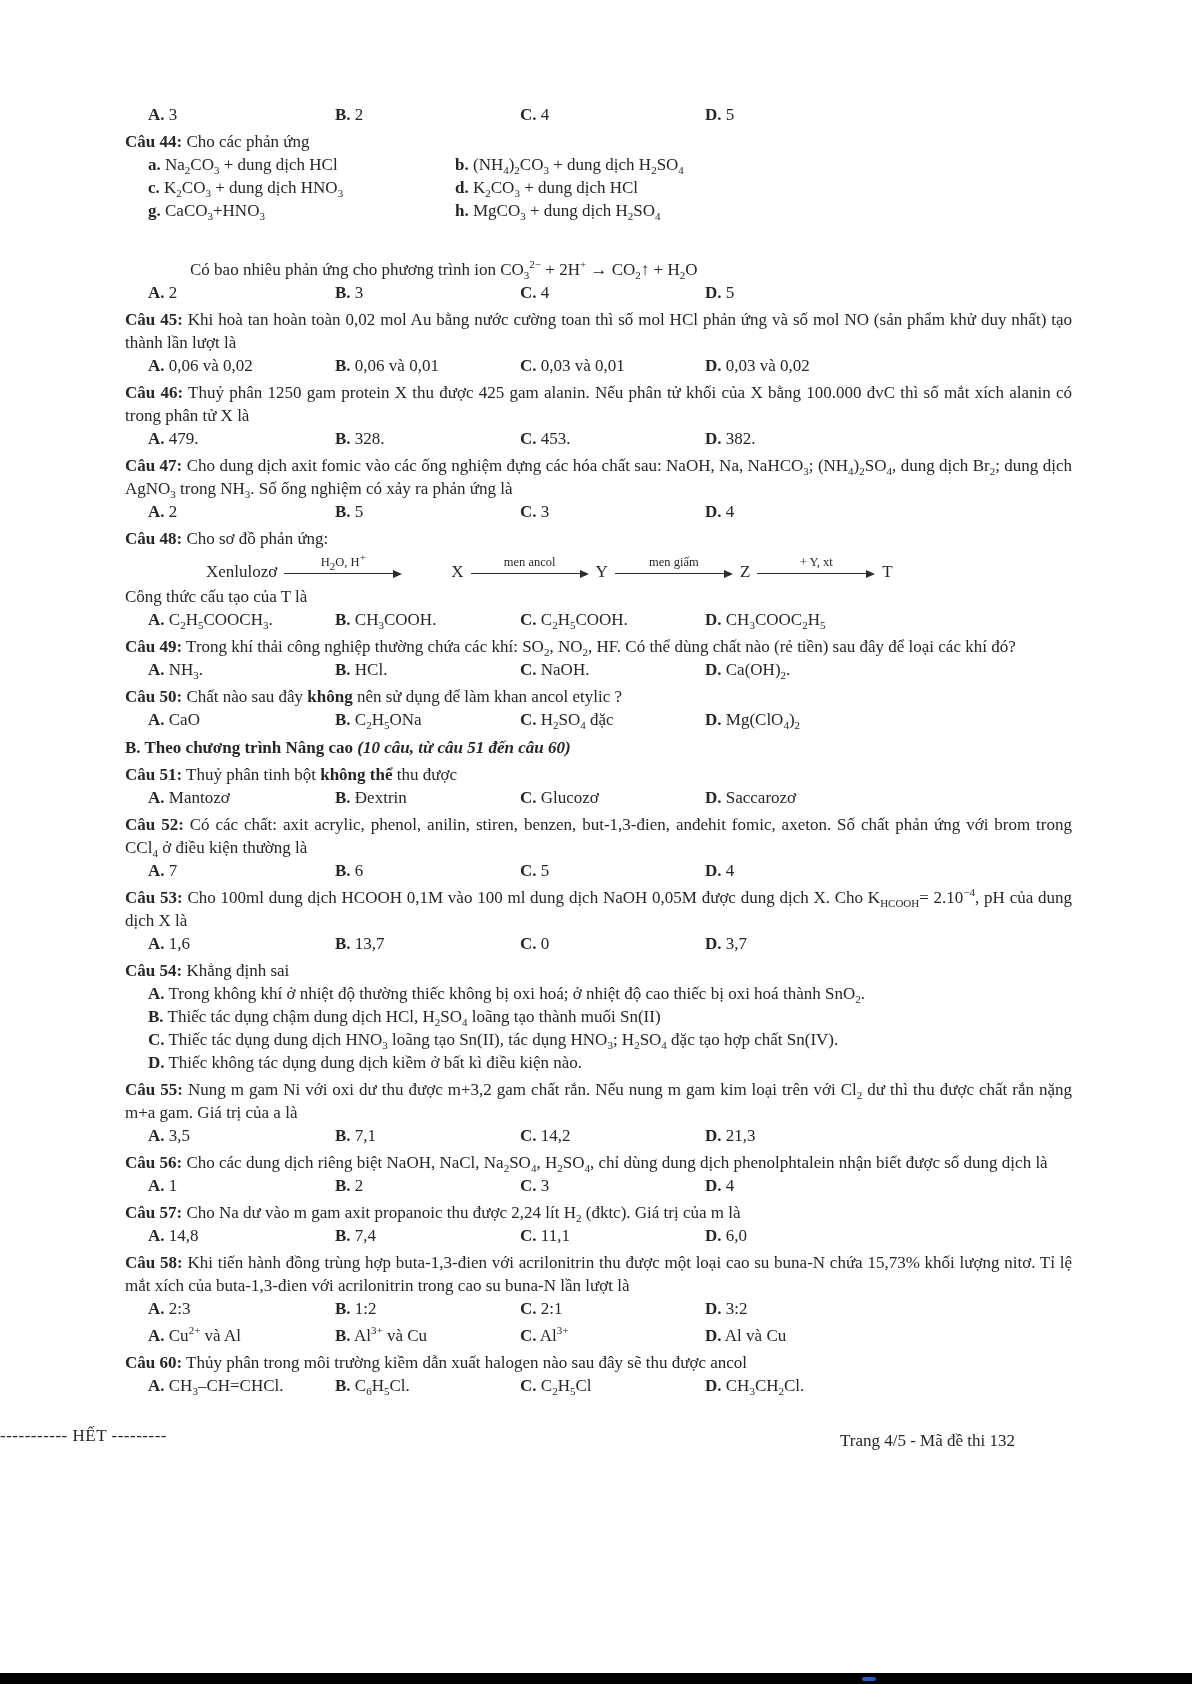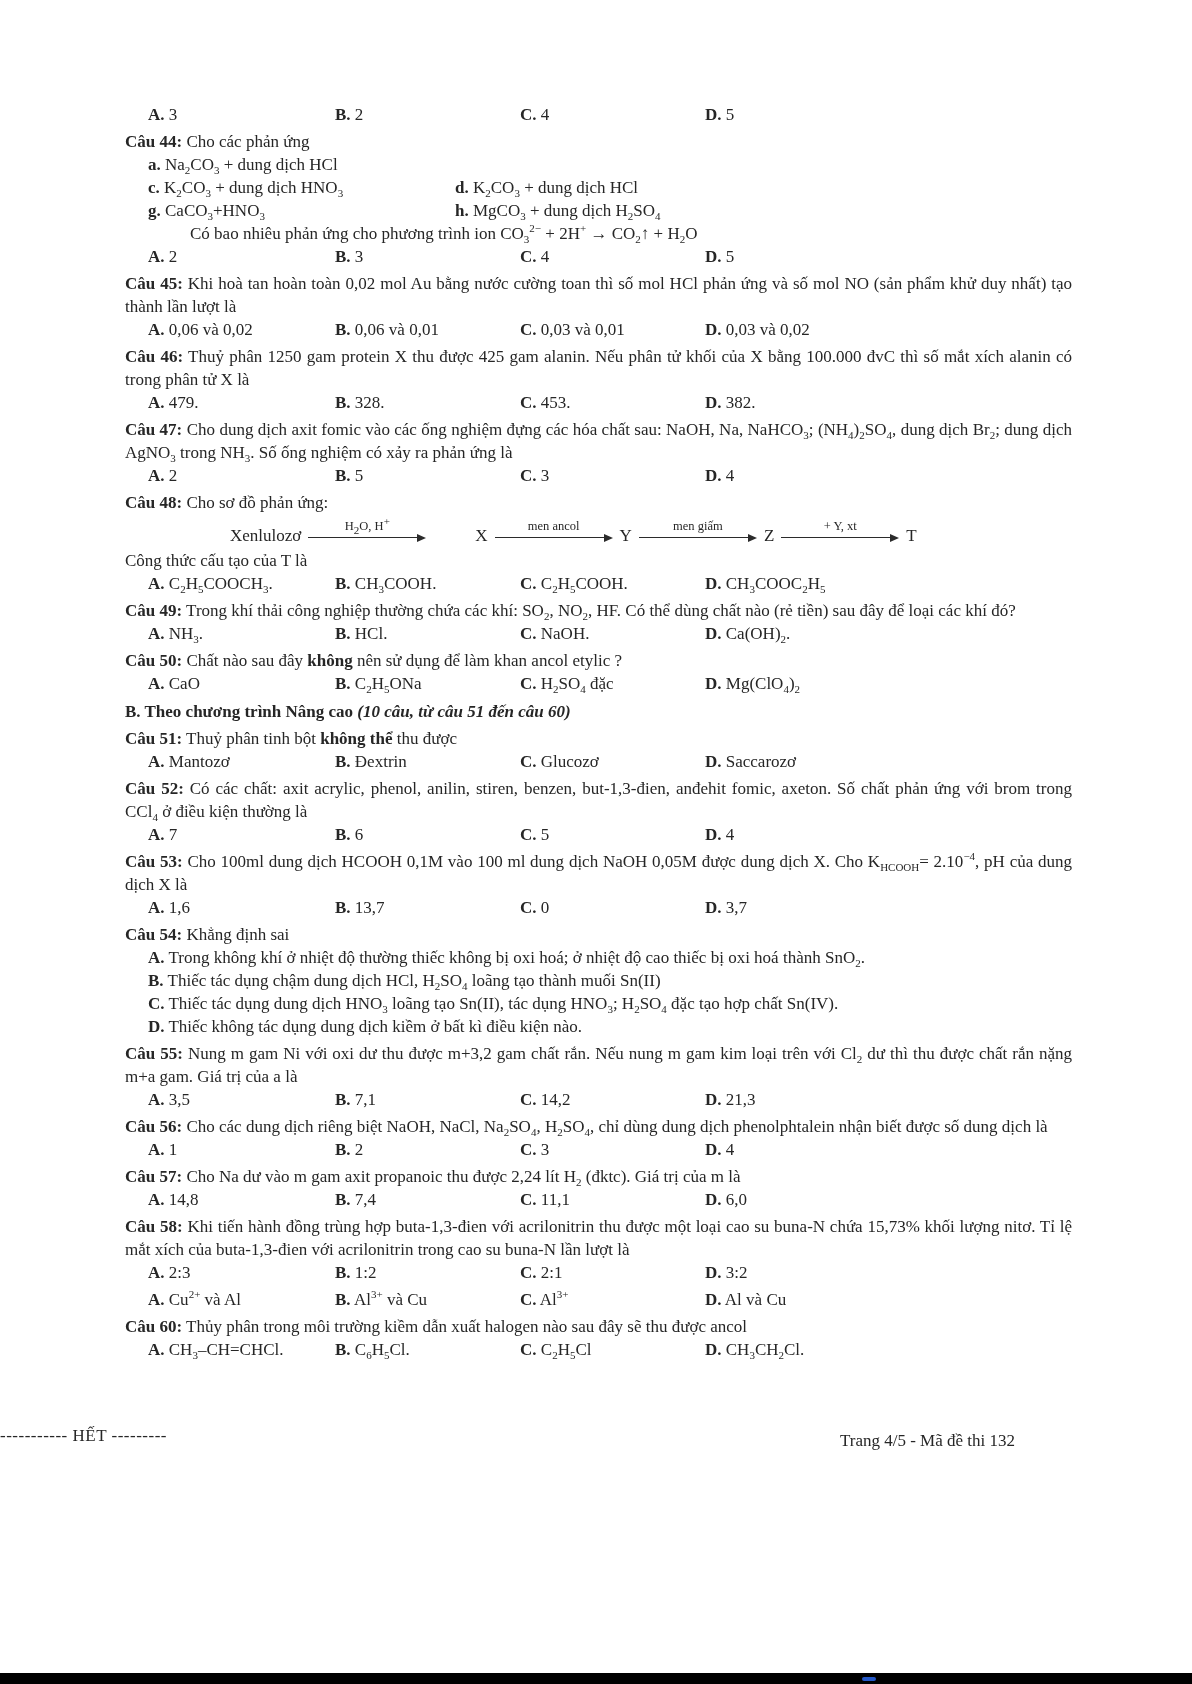--- a/index.html
+++ b/index.html
@@ -9,25 +9,25 @@
     font-size:17px;line-height:23px;color:#262626;
     filter:blur(0.3px);
   }
   #doc{position:absolute;top:103px;left:125px;width:947px;}
   .question{margin-top:4px;}
   .q-line{text-align:justify;}
   .q-num{font-weight:bold;}
   .opt-row{display:grid;grid-template-columns:187px 185px 185px 1fr;padding-left:23px;}
   .opt-cell{white-space:nowrap;}
   .pair-row{display:grid;grid-template-columns:307px 1fr;padding-left:23px;}
-  .q-note{padding-left:65px;}
+  .q-note{padding-left:65px;margin-top:36px;}
   .opt-line{padding-left:23px;}
   .section-line{margin-top:5px;}
   sub,sup{font-size:11px;line-height:0;}
-  .scheme{display:flex;align-items:flex-end;margin:5px 0 2px 100px;}
+  .scheme{display:flex;align-items:flex-end;margin:5px 0 2px 76px;}
   .sch-node{padding:0 5px;display:inline-block;}
   .sch-node.gap{margin-left:42px;}
   .rx{display:inline-flex;flex-direction:column;justify-content:flex-start;min-width:118px;margin:0 2px;}
   .rx-label{font-size:12.5px;line-height:14px;text-align:center;white-space:nowrap;padding:0 6px;}
   .rx-line{display:flex;align-items:center;margin-bottom:5px;height:9px;}
   .rx-bar{flex:1;height:1.7px;background:#2b2b2b;}
   .rx-tip{width:0;height:0;border-left:9px solid #2b2b2b;border-top:4.5px solid transparent;border-bottom:4.5px solid transparent;}
   .end-line{position:absolute;top:1424px;left:0;width:100%;text-align:left;letter-spacing:.5px;}
   .page-footer{position:absolute;top:1429px;right:177px;}
   .scan-bar{position:absolute;left:0;bottom:0;width:100%;height:11px;background:#000;}
@@ -42,20 +42,21 @@
       <div class="opt-row">
         <span class="opt-cell"><b>A.</b> 3</span>
         <span class="opt-cell"><b>B.</b> 2</span>
         <span class="opt-cell"><b>C.</b> 4</span>
         <span class="opt-cell"><b>D.</b> 5</span>
       </div>
       <div class="question">
         <div class="q-line"><b class="q-num">Câu 44:</b> Cho các phản ứng</div>
         <div class="pair-row">
           <span class="pair-cell"><b>a.</b> Na<sub>2</sub>CO<sub>3</sub> + dung dịch HCl</span>
+          <span class="pair-cell"><b>b.</b> (NH<sub>4</sub>)<sub>2</sub>CO<sub>3</sub> + dung dịch H<sub>2</sub>SO<sub>4</sub></span>
         </div>
         <div class="pair-row">
           <span class="pair-cell"><b>c.</b> K<sub>2</sub>CO<sub>3</sub> + dung dịch HNO<sub>3</sub></span>
           <span class="pair-cell"><b>d.</b> K<sub>2</sub>CO<sub>3</sub> + dung dịch HCl</span>
         </div>
         <div class="pair-row">
           <span class="pair-cell"><b>g.</b> CaCO<sub>3</sub>+HNO<sub>3</sub></span>
           <span class="pair-cell"><b>h.</b> MgCO<sub>3</sub> + dung dịch H<sub>2</sub>SO<sub>4</sub></span>
         </div>
         <div class="q-note">Có bao nhiêu phản ứng cho phương trình ion CO<sub>3</sub><sup>2−</sup> + 2H<sup>+</sup> → CO<sub>2</sub>↑ + H<sub>2</sub>O</div>

